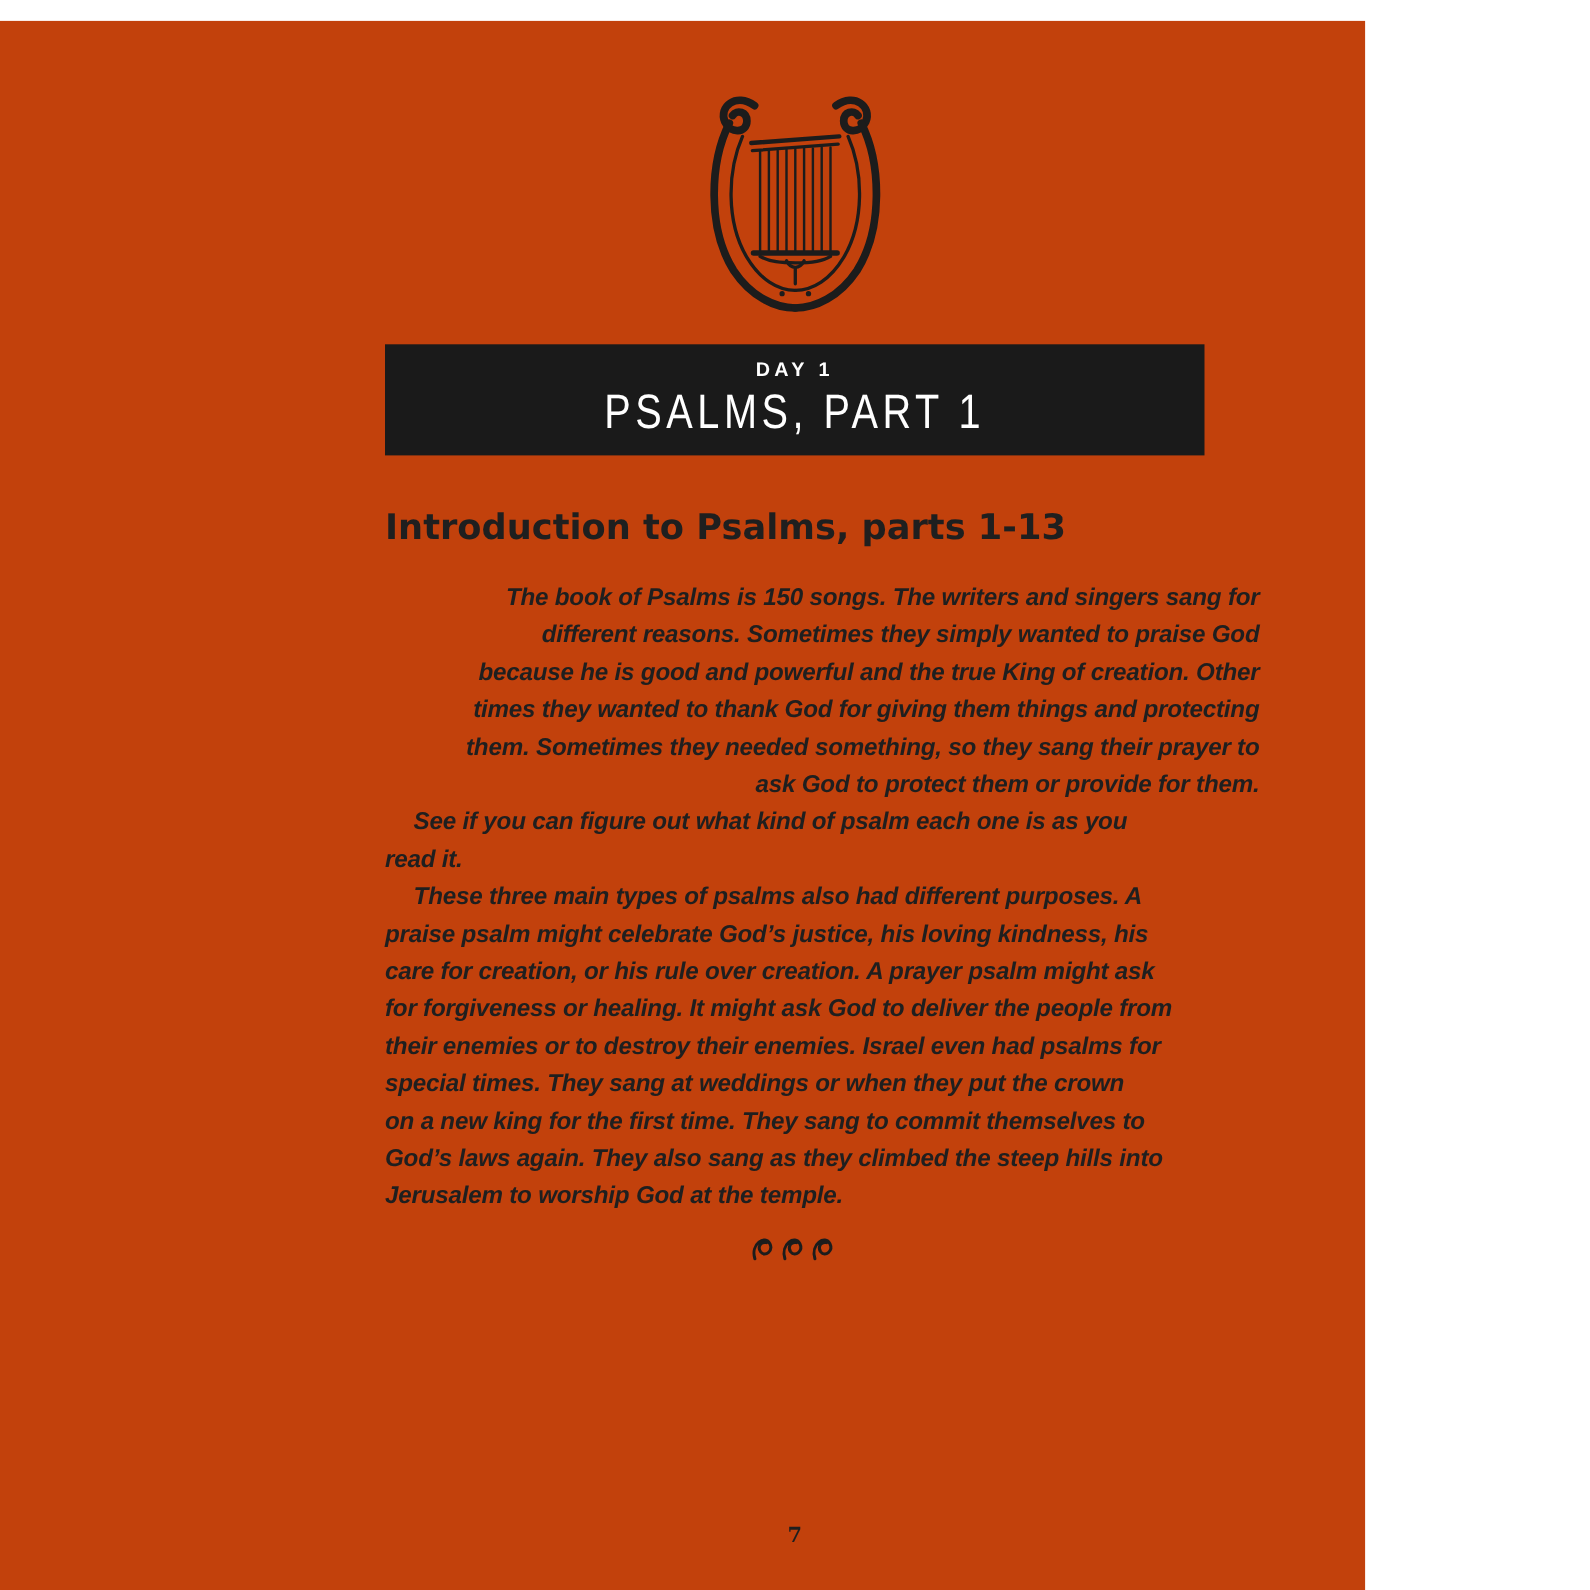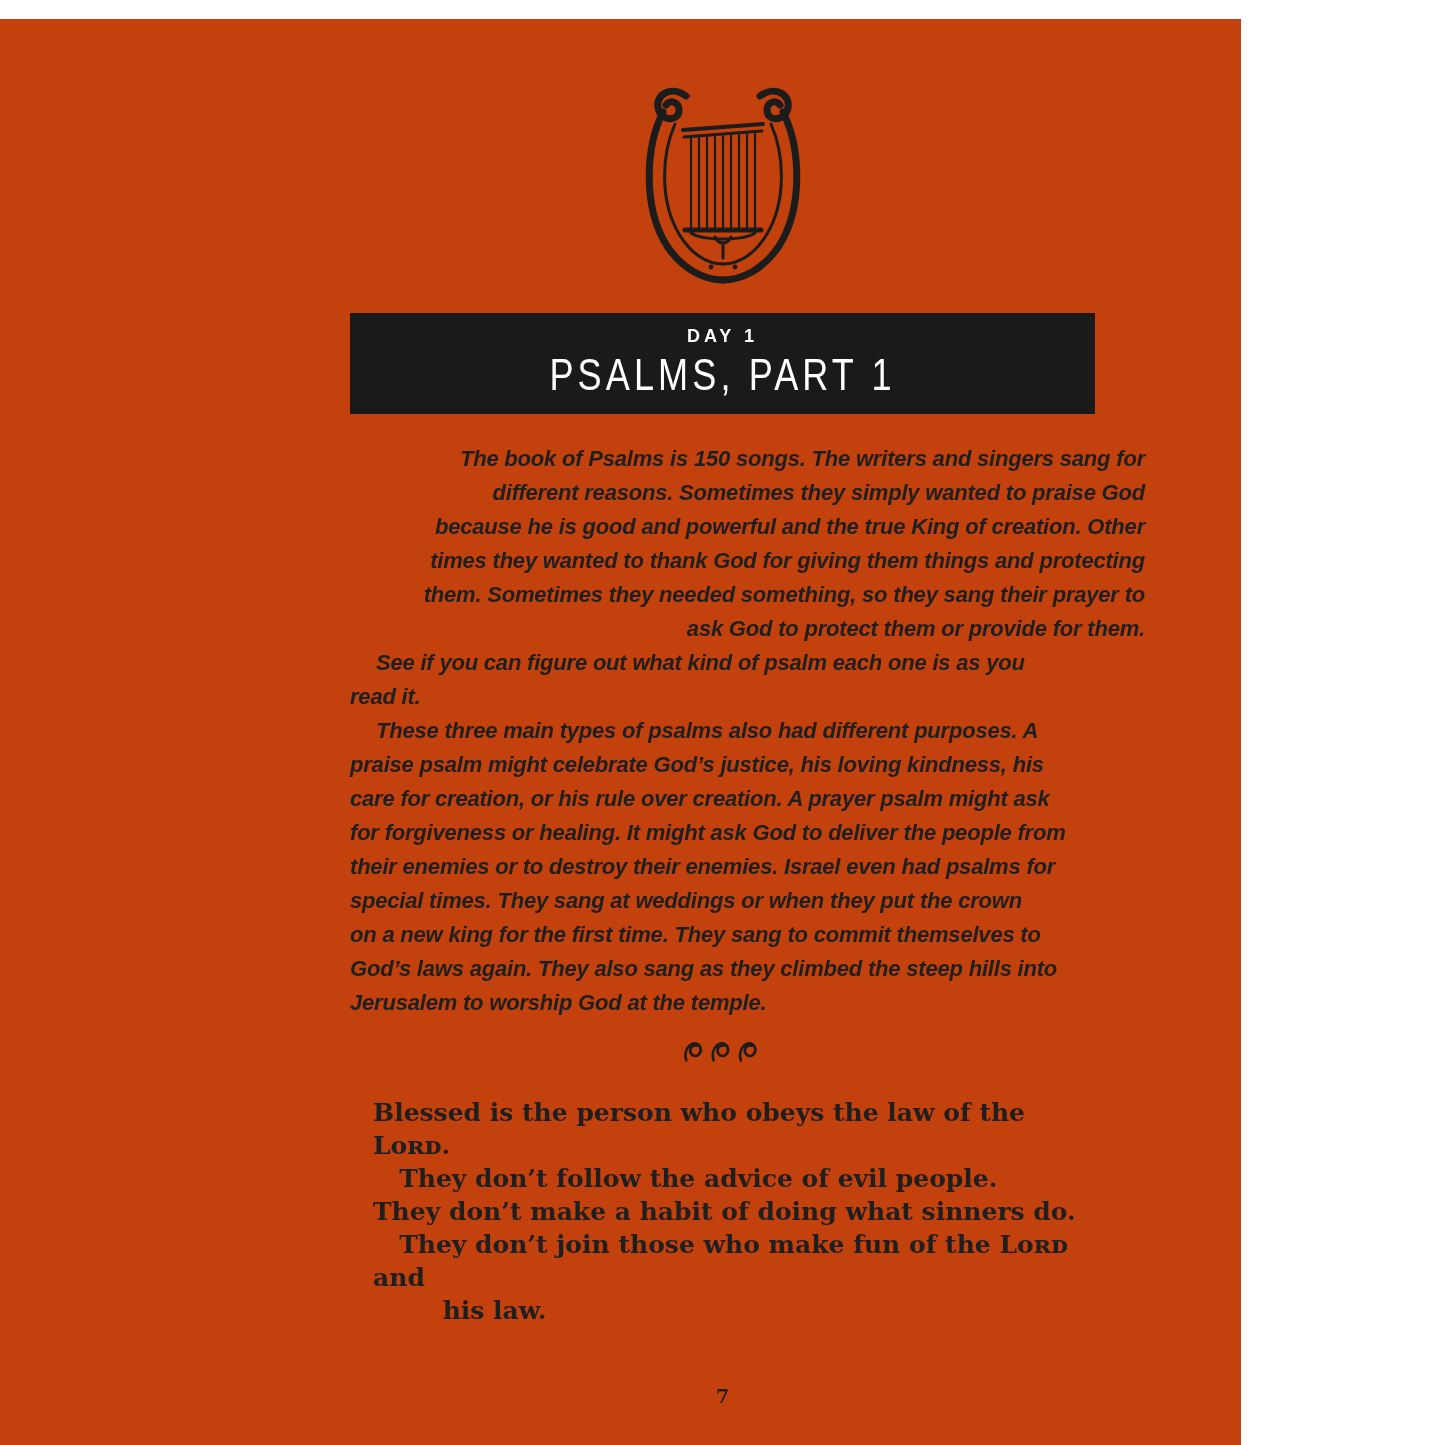--- a/index.html
+++ b/index.html
@@ -68,20 +68,21 @@
         <circle cx="88" cy="187" r="2.4" fill="#1c1c1c" stroke="none"></circle>
         <circle cx="112" cy="187" r="2.4" fill="#1c1c1c" stroke="none"></circle>
       </svg>
     </div>
 
     <div class="banner">
       <div class="day">DAY 1</div>
       <div class="btitle">PSALMS, PART 1</div>
     </div>
 
+    <h1 class="heading">Introduction to Psalms, parts 1-13</h1>
 
     <p class="body p1">The book of Psalms is 150 songs. The writers and singers sang for
 different reasons. Sometimes they simply wanted to praise God
 because he is good and powerful and the true King of creation. Other
 times they wanted to thank God for giving them things and protecting
 them. Sometimes they needed something, so they sang their prayer to
 ask God to protect them or provide for them.</p>
     <p class="body indent">See if you can figure out what kind of psalm each one is as you
 read it.</p>
     <p class="body indent">These three main types of psalms also had different purposes. A
@@ -96,21 +97,16 @@
 
     <div class="ornament">
       <svg viewBox="0 0 80 32" fill="none" stroke="#1c1c1c" stroke-width="2.6" stroke-linecap="round">
         <path d="M5,23 C1,10 14,2 18,10 C21,16 14,22 10,17 C7,13 10,8 15,9"></path>
         <path d="M31,23 C27,10 40,2 44,10 C47,16 40,22 36,17 C33,13 36,8 41,9"></path>
         <path d="M57,23 C53,10 66,2 70,10 C73,16 66,22 62,17 C59,13 62,8 67,9"></path>
       </svg>
     </div>
 
 
-    <div class="verse">Blessed is the person who obeys the law of the Lᴏʀᴅ.
-   They don’t follow the advice of evil people.
-They don’t make a habit of doing what sinners do.
-   They don’t join those who make fun of the Lᴏʀᴅ and
-        his law.</div>
   </div>
 
   <div class="pageno">7</div>
 </div>
 
 </body></html>

